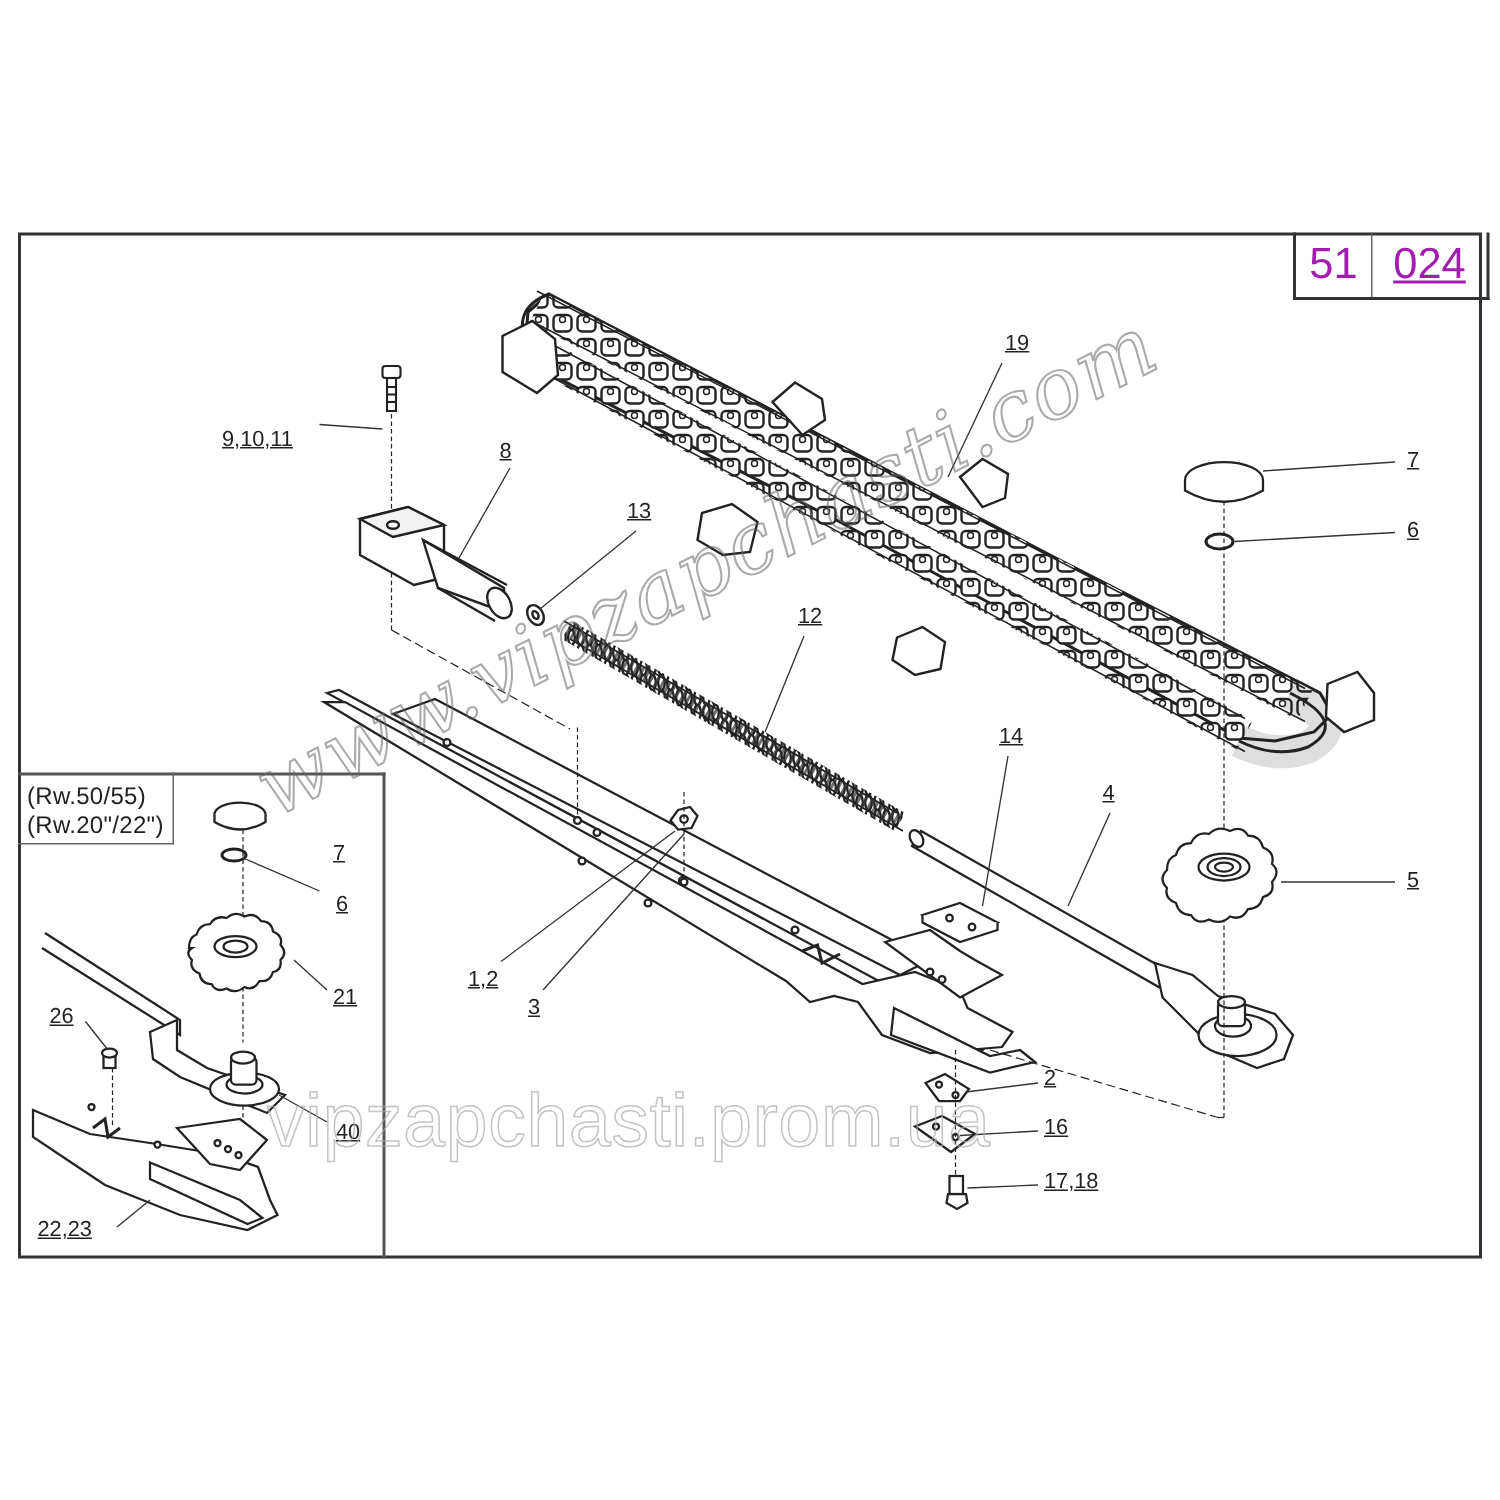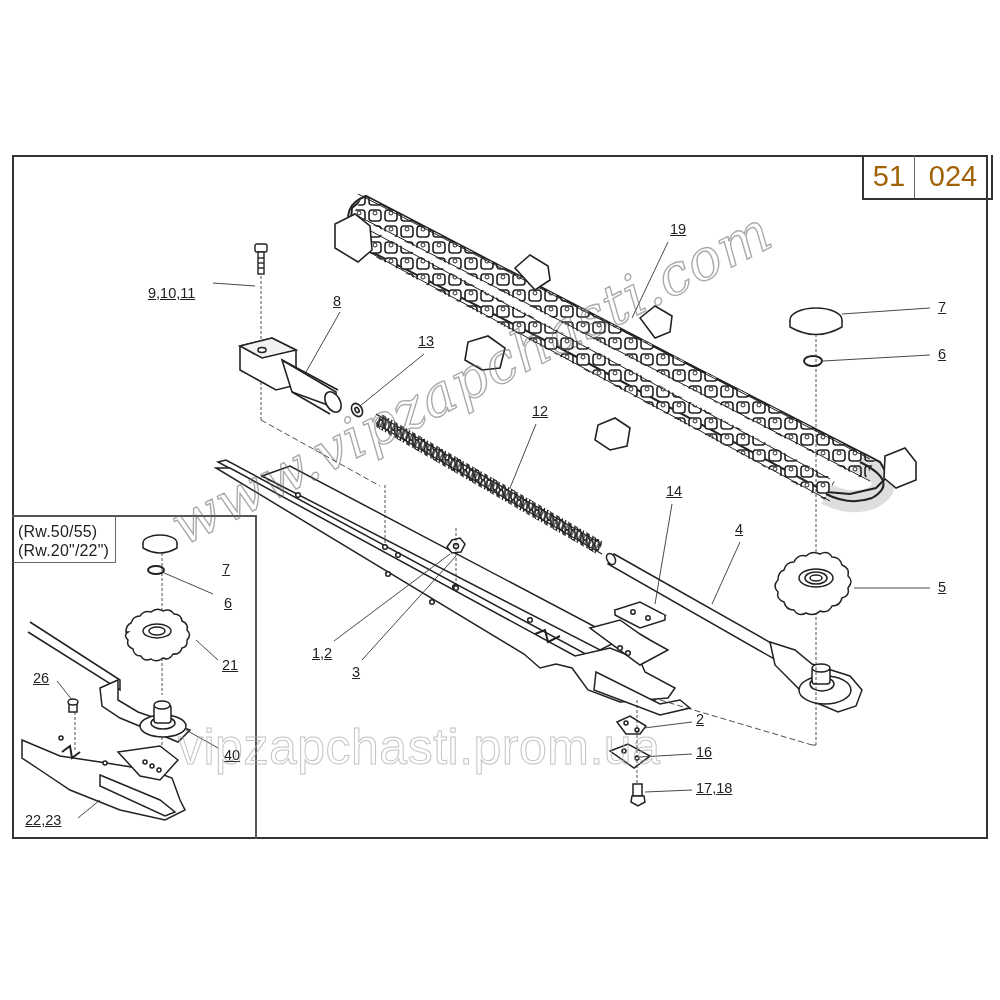--- a/index.html
+++ b/index.html
@@ -3,23 +3,23 @@
 <meta charset="utf-8">
 <style>
   html, body { margin:0; padding:0; background:#ffffff; }
   body { width:1000px; height:1000px; position:relative; overflow:hidden; font-family:"Liberation Sans", sans-serif; }
   #stage { position:absolute; left:0; top:0; width:1000px; height:1000px; }
   .frame { position:absolute; left:12px; top:155px; width:976px; height:684px; border:2px solid #333; box-sizing:border-box; }
   .inset { position:absolute; left:12px; top:515px; width:245px; height:324px; border-top:2px solid #555; border-right:2px solid #555; box-sizing:border-box; }
   .inset-label-box { position:absolute; left:12px; top:515px; width:104px; height:48px; border-right:1px solid #666; border-bottom:1px solid #666; box-sizing:border-box; }
   .inset-label { position:absolute; left:18px; font-size:16px; color:#222; letter-spacing:0.2px; }
   .code-box { position:absolute; top:155px; height:45px; border:2px solid #333; border-top:none; box-sizing:border-box; display:flex; }
-  .code-cell { font-size:29px; color:#a16207; display:flex; align-items:center; justify-content:center; height:100%; }
+  .code-cell { font-size:29px; color:#a21caf; display:flex; align-items:center; justify-content:center; height:100%; }
   .code-left { width:50px; border-right:1px solid #666; }
-  .code-right { width:76px; }
+  .code-right { width:76px;text-decoration:underline; }
   .callout { position:absolute; font-size:14.5px; color:#222; white-space:nowrap; line-height:1;text-decoration:underline; }
   .wm-diag { position:absolute; left:160px; top:500px; font-family:"DejaVu Serif", serif; font-style:italic; font-size:56px; color:transparent; -webkit-text-stroke:1.4px #666; transform:rotate(-27deg); transform-origin:left top; white-space:nowrap; opacity:0.55; pointer-events:none; letter-spacing:1px; }
   .wm-flat { position:absolute; left:178px; top:718px; font-size:50px; color:transparent; -webkit-text-stroke:1px #aaa; white-space:nowrap; opacity:0.7; pointer-events:none; letter-spacing:0.5px; }
   svg { position:absolute; left:0; top:0; }
 </style>
 </head>
 <body>
 
 <div id="stage">
 

